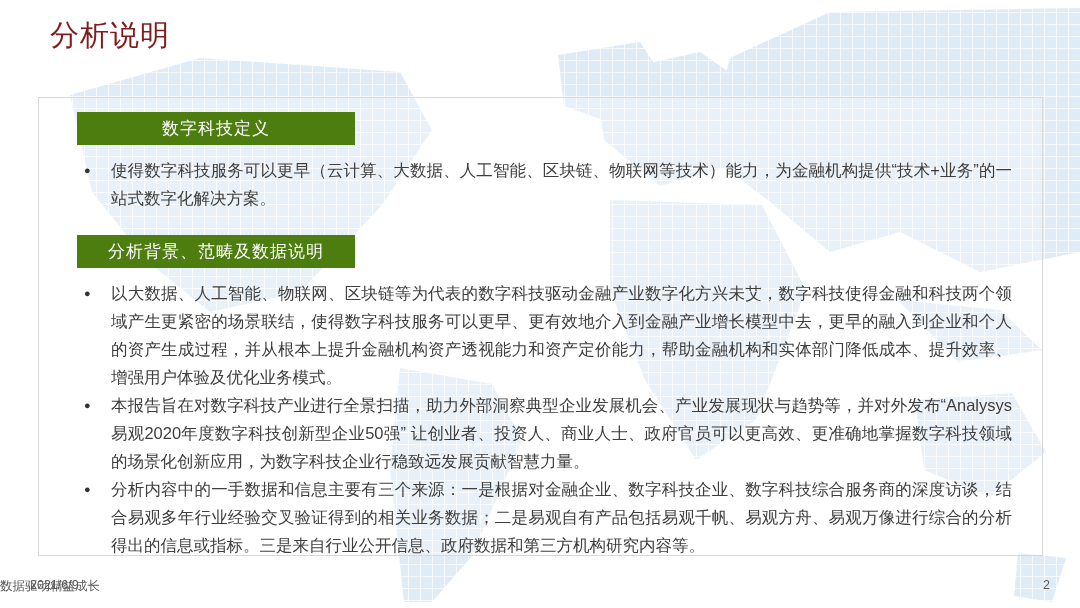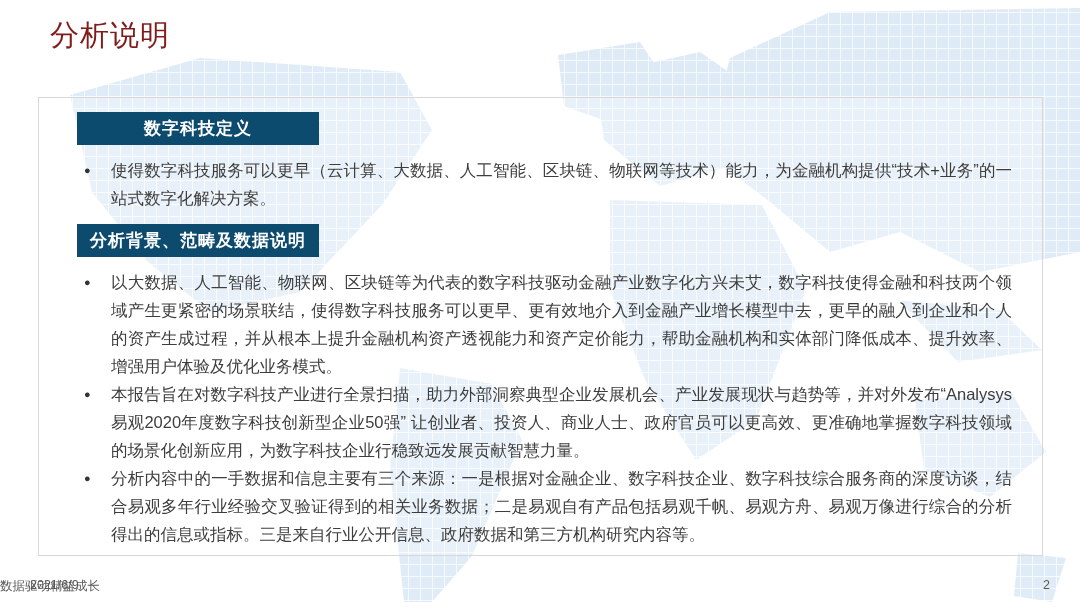--- a/index.html
+++ b/index.html
@@ -19,27 +19,27 @@
     font-size: 29px; color: #7f1d1d; letter-spacing: 1px; margin-left: 10px;
   }
   .card {
     position: absolute; left: 38px; top: 97px; z-index: 1;
     width: 1005px; height: 459px; box-sizing: border-box;
     border: 1px solid #d8d8d8;
     background: rgba(255,255,255,0.30);
     padding: 14px 30px 0 38px;
   }
   .section-heading {
-    width: 242px; height: 33px;
-    background: #0c4a6e;
-    color: #ffffff; font-weight: bold; font-size: 17px;
+    width: 278px; height: 33px;
+    background: #4d7c0f;
+    color: #ffffff; font-weight: normal; font-size: 17px;
     display: flex; align-items: center; justify-content: center;
     letter-spacing: 1px;
   }
-  .heading-2 { margin-top: 12px; }
+  .heading-2 { margin-top: 23px; }
   .bullet-list { margin-top: 11px; }
   .bullet {
     display: flex;
     font-size: 16.5px; line-height: 28px; color: #3d3d3d;
   }
   .bullet .dot {
     flex: none; width: 34px; padding-left: 7px; box-sizing: border-box;
     font-size: 11px; line-height: 28px; color: #333333;
   }
   .bullet .text { flex: 1; text-align: justify; }

